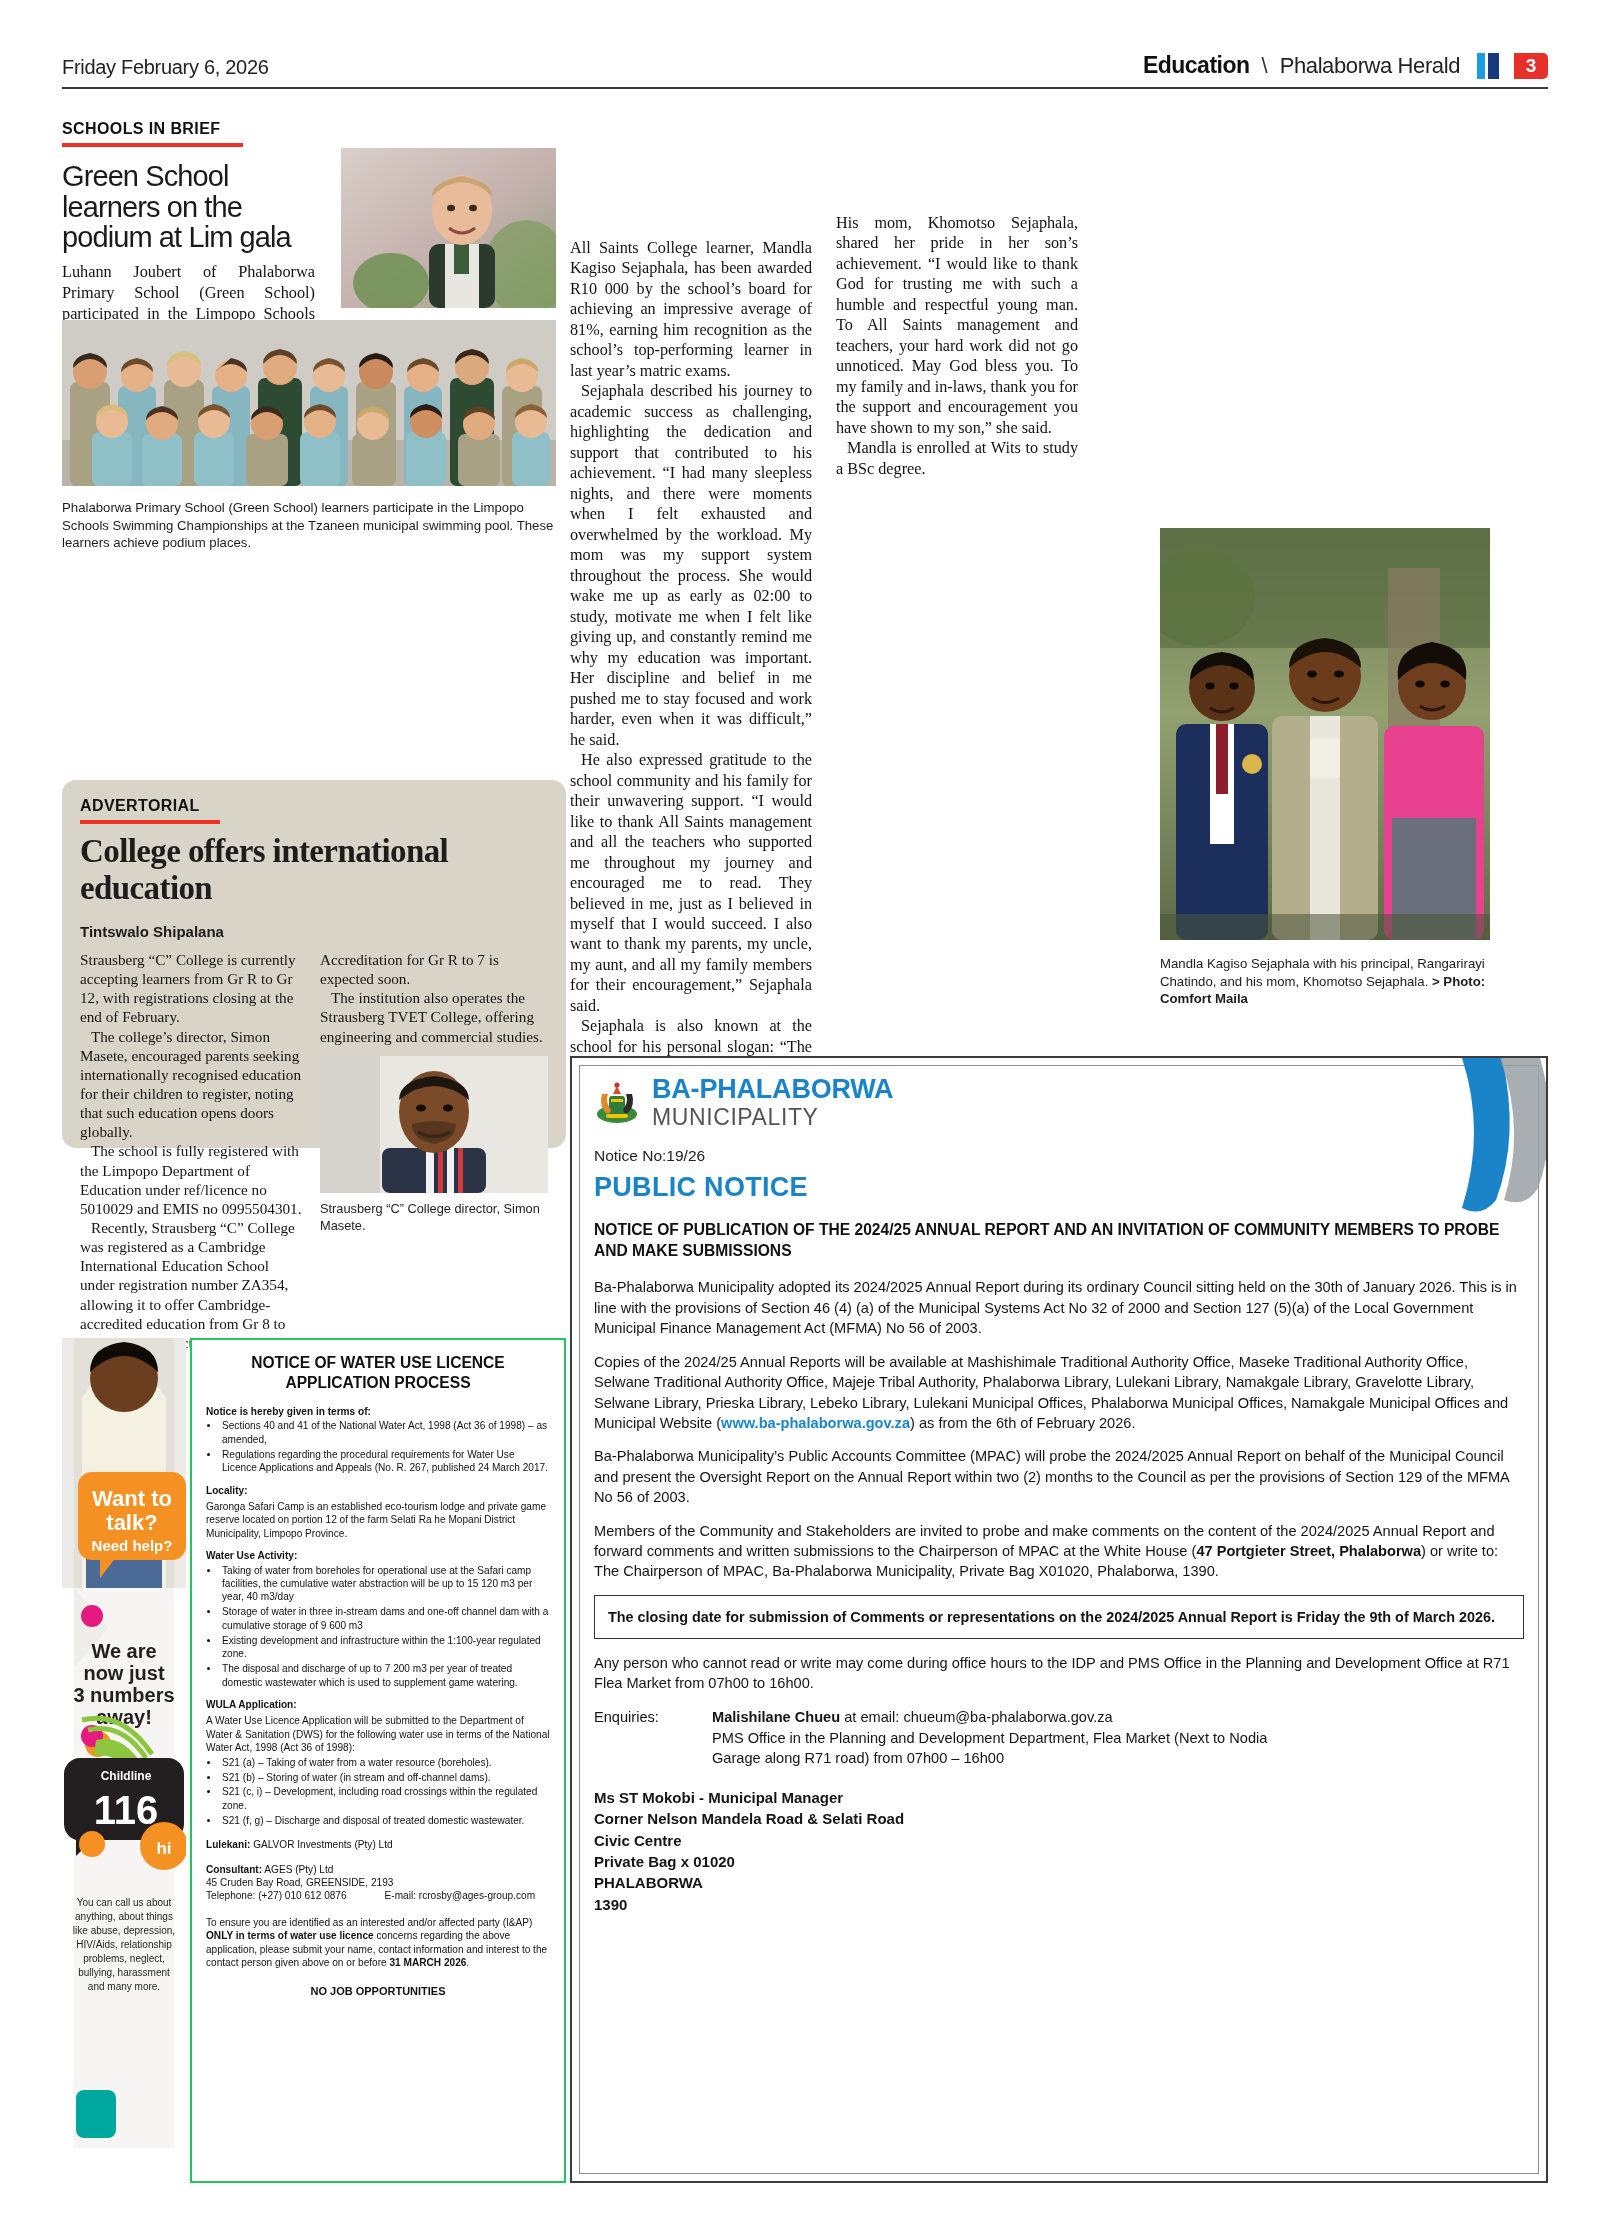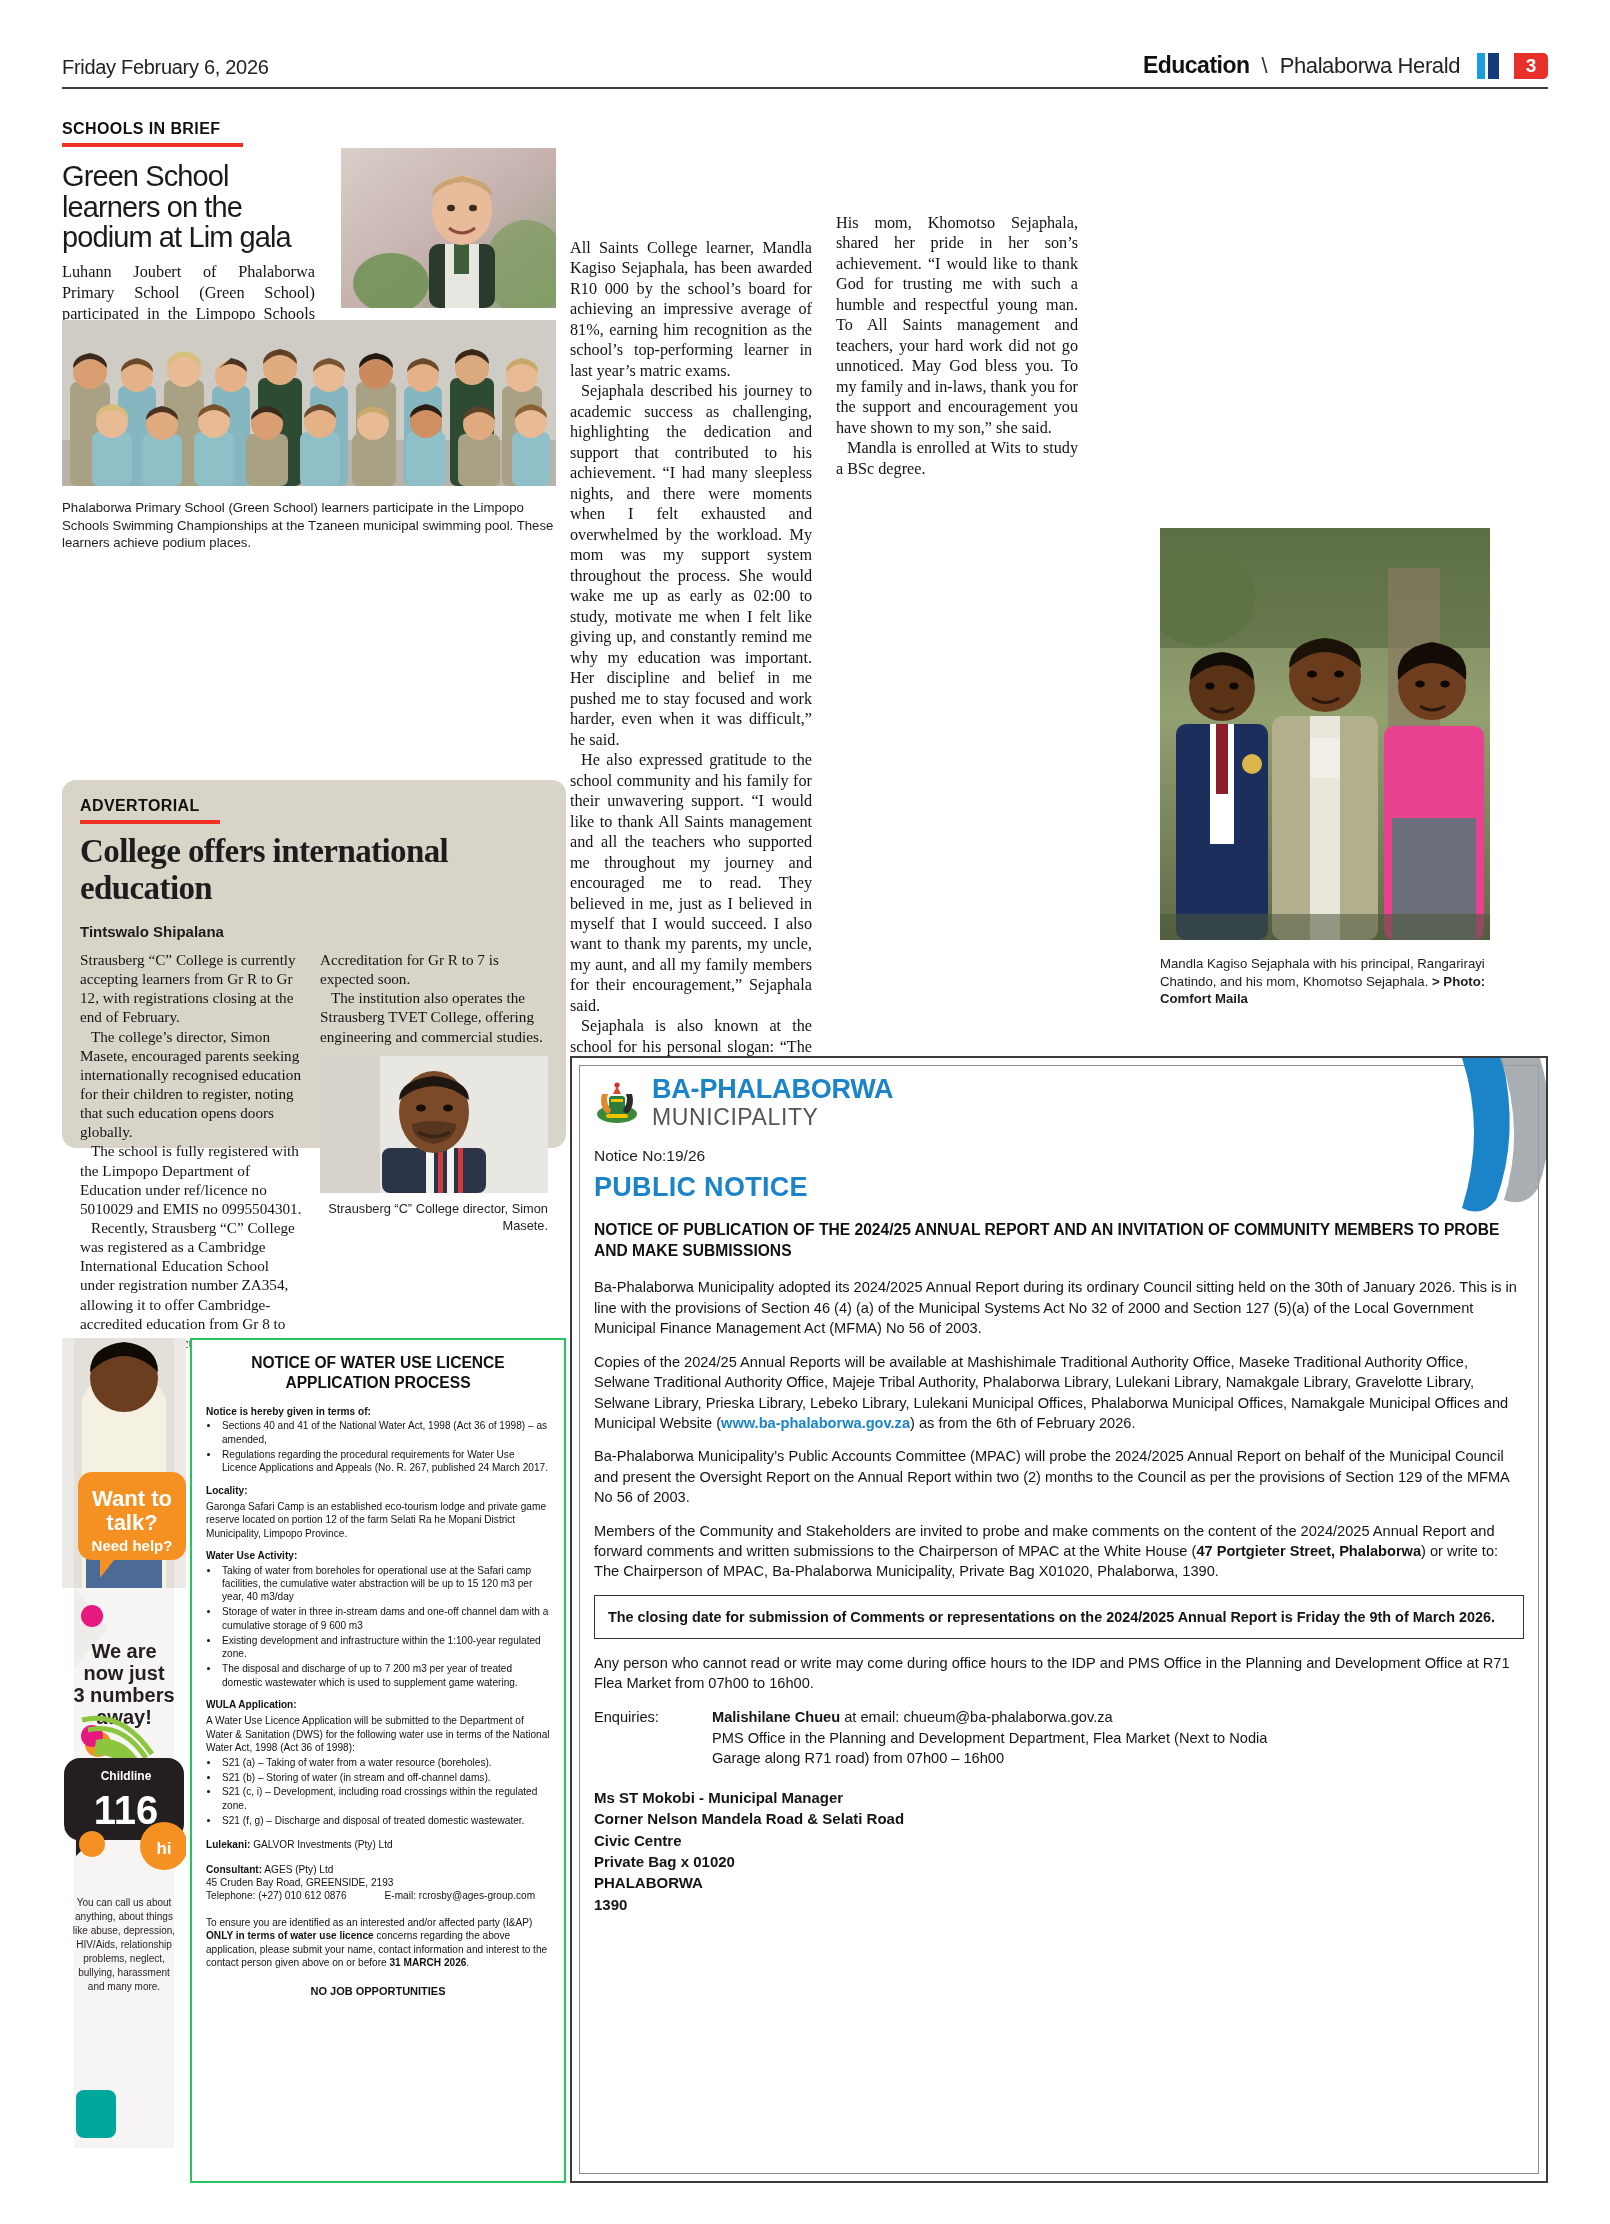--- a/index.html
+++ b/index.html
@@ -276,21 +276,21 @@
             <rect x="127" y="92" width="7" height="45" fill="#f2f2f2"></rect>
             <rect x="138" y="92" width="5" height="45" fill="#d13b3b"></rect>
             <ellipse cx="114" cy="56" rx="35" ry="41" fill="#7b4a28"></ellipse>
             <path d="M79 44 Q114 16 149 44 Q149 24 114 20 Q79 24 79 44Z" fill="#1d1510"></path>
             <ellipse cx="101" cy="52" rx="5" ry="3.6" fill="#140d08"></ellipse>
             <ellipse cx="128" cy="52" rx="5" ry="3.6" fill="#140d08"></ellipse>
             <path d="M98 76 Q114 85 130 76" stroke="#3a2216" stroke-width="3.5" fill="none"></path>
             <path d="M92 68 Q114 62 136 68 Q136 84 114 88 Q92 84 92 68Z" fill="#3a2619" opacity="0.55"></path>
           </svg>
         </div>
-        <div class="caption" style="width:228px;font-size:12.8px;text-align:right;">Strausberg “C” College director, Simon Masete.</div>
+        <div class="caption" style="width:228px;font-size:12.8px;">Strausberg “C” College director, Simon Masete.</div>
       </div>
     </div>
   </div>
 
 
   <div style="position:absolute;left:570px;top:238px;width:242px;" class="main-body">
     <p>All Saints College learner, Mandla Kagiso Sejaphala, has been awarded R10 000 by the school’s board for achieving an impressive average of 81%, earning him recognition as the school’s top-performing learner in last year’s matric exams.</p>
     <p>Sejaphala described his journey to academic success as challenging, highlighting the dedication and support that contributed to his achievement. “I had many sleepless nights, and there were moments when I felt exhausted and overwhelmed by the workload. My mom was my support system throughout the process. She would wake me up as early as 02:00 to study, motivate me when I felt like giving up, and constantly remind me why my education was important. Her discipline and belief in me pushed me to stay focused and work harder, even when it was difficult,” he said.</p>
     <p>He also expressed gratitude to the school community and his family for their unwavering support. “I would like to thank All Saints management and all the teachers who supported me throughout my journey and encouraged me to read. They believed in me, just as I believed in myself that I would succeed. I also want to thank my parents, my uncle, my aunt, and all my family members for their encouragement,” Sejaphala said.</p>
     <p>Sejaphala is also known at the school for his personal slogan: “The warmer the blanket, the colder the future.” The phrase reflects his philosophy of pushing oneself beyond comfort zones to achieve success.</p>

